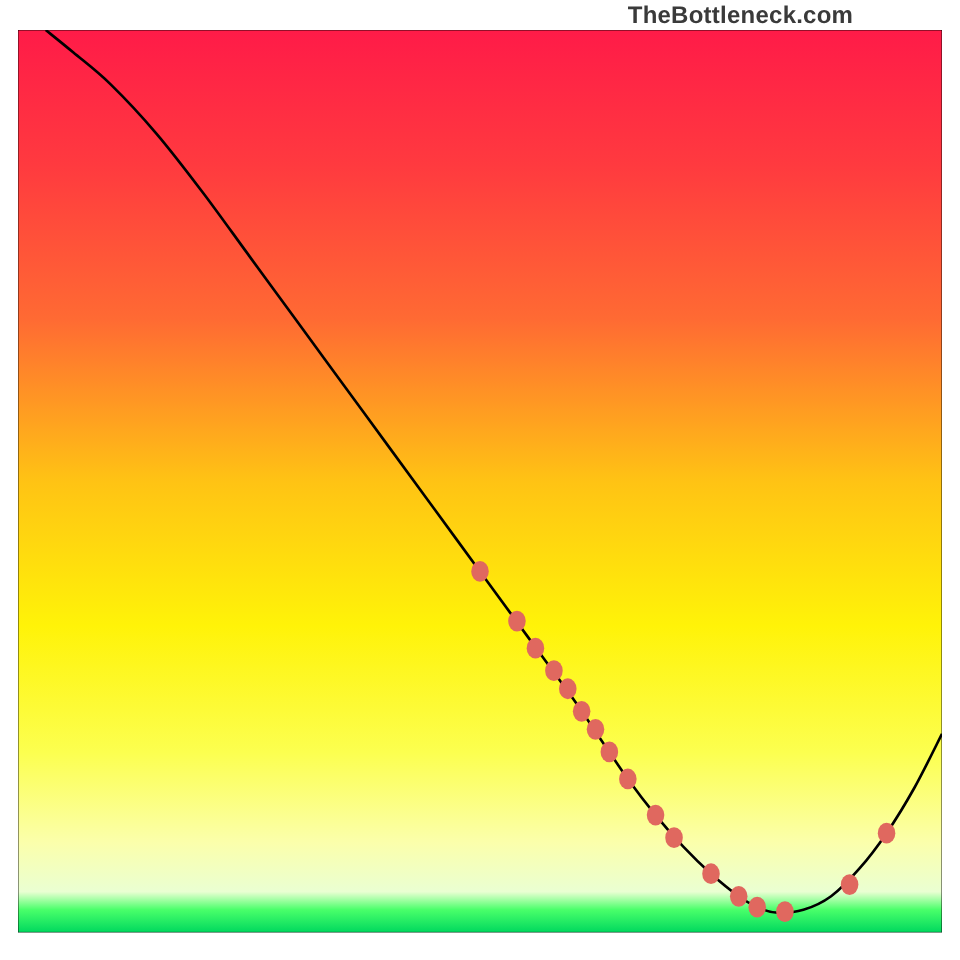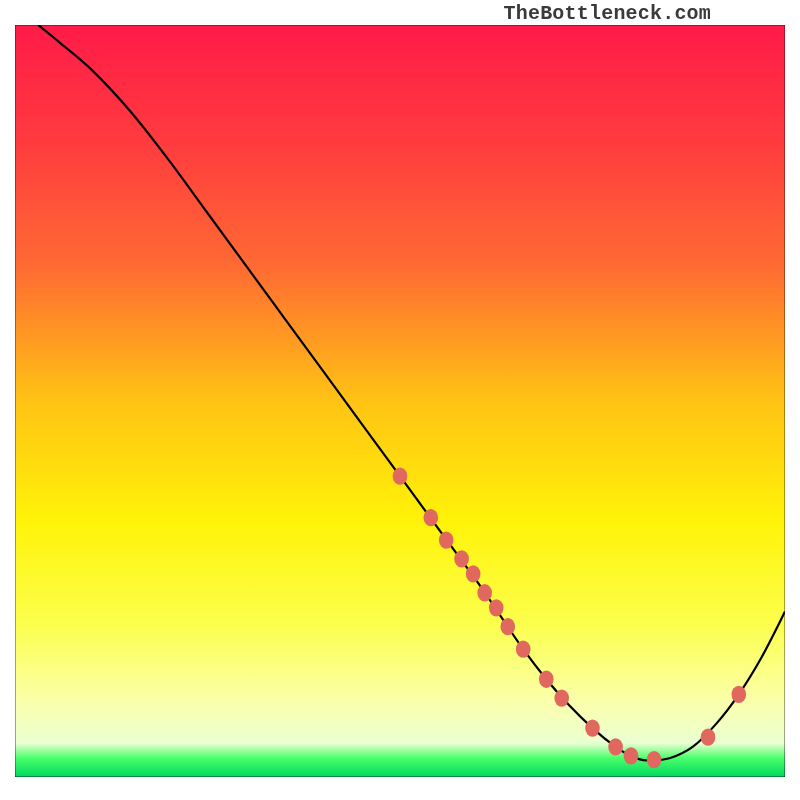--- a/index.html
+++ b/index.html
@@ -7,21 +7,20 @@
     padding: 0;
     width: 800px;
     height: 800px;
     background: #ffffff;
     font-family: Arial, Helvetica, sans-serif;
   }
   .stage {
     position: relative;
     width: 721px;
     height: 800px;
-    font-family: Liberation Mono, monospace;
   }
   .watermark {
     position: absolute;
     top: 2px;
     right: 10px;
     color: #3a3a3a;
     font-size: 20px;
     font-weight: 600;
     letter-spacing: 0.2px;
   }

